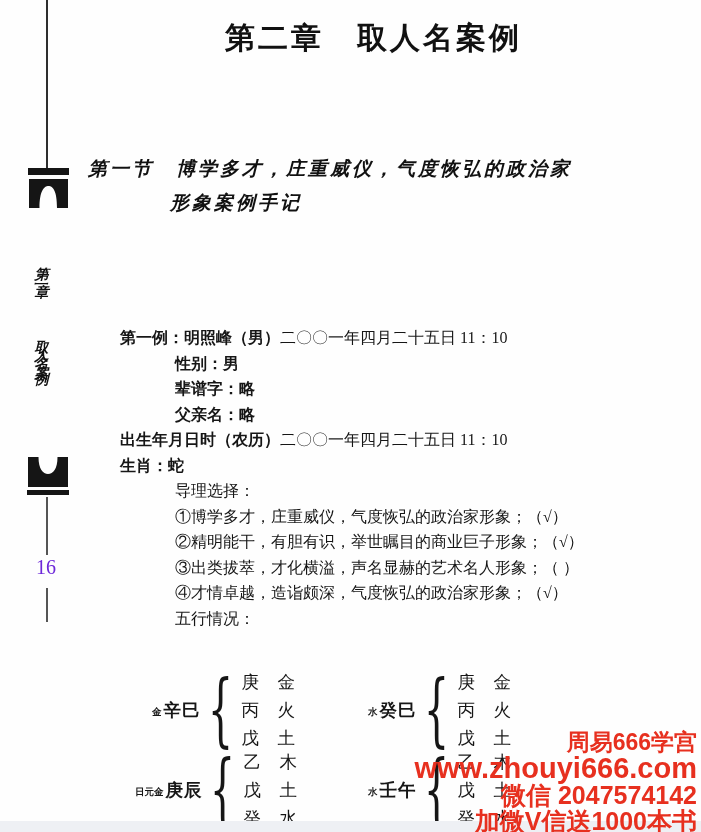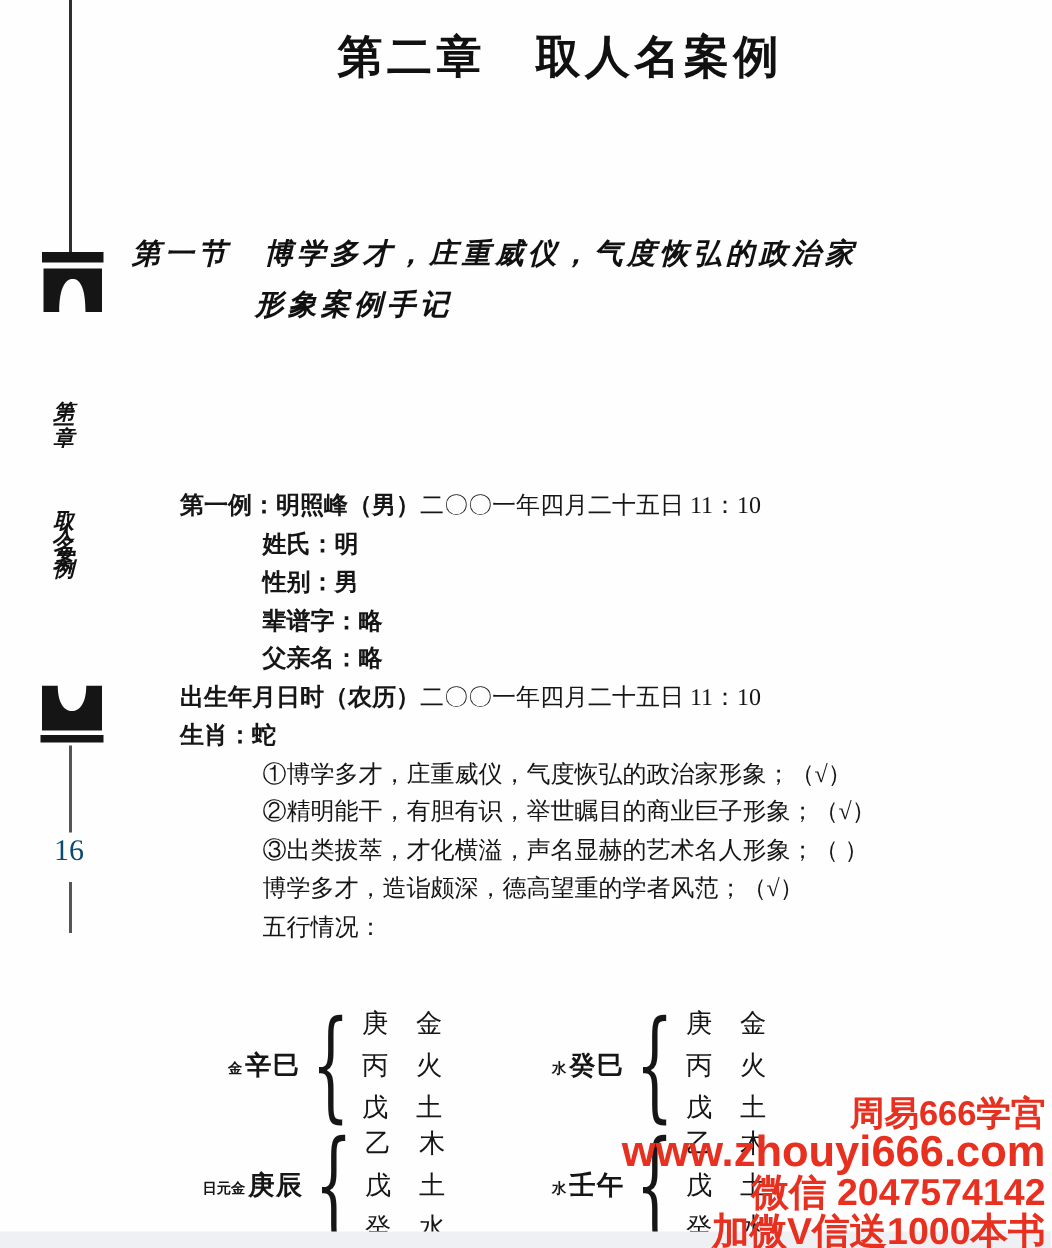--- a/index.html
+++ b/index.html
@@ -12,21 +12,21 @@
     color:#1c1c1c;
   }
   
   .spine-line{position:absolute;left:46px;width:2px;background:#2e2e2e;}
   .spine-line.seg1{top:0;height:168px;}
   .spine-line.seg2{top:497px;height:58px;background:#555;}
   .spine-line.seg3{top:588px;height:34px;background:#555;}
   .ornament{position:absolute;left:26px;width:44px;height:40px;}
   .page-number{
     position:absolute;left:26px;top:556px;width:40px;
-    text-align:center;font-size:20px;color:#0c4a6e;
+    text-align:center;font-size:20px;color:#6d28d9;
   }
   .sidebar-vertical{
     position:absolute;left:32px;top:256px;
     writing-mode:vertical-rl;text-orientation:upright;
     font-size:14px;font-weight:bold;font-style:italic;
     letter-spacing:8px;color:#111;
     font-family:"Liberation Serif",serif;
   }
   .sidebar-vertical .gap{display:inline-block;margin-top:26px;}
   
@@ -108,30 +108,30 @@
     <span>第二章</span>
     <span class="gap">取人名案例</span>
   </div>
 
   <div class="page-title">第二章　取人名案例</div>
   <div class="section-heading l2">形象案例手记</div>
   <div class="section-heading l1">第一节　博学多才，庄重威仪，气度恢弘的政治家</div>
 
   <div class="body-block">
     <div class="line"><span class="b">第一例：明照峰（男）</span><span>二〇〇一年四月二十五日 11：10</span></div>
-    <div class="line ind b">姓氏：明</div>
     <div class="line ind b">性别：男</div>
     <div class="line ind b">辈谱字：略</div>
     <div class="line ind b">父亲名：略</div>
     <div class="line"><span class="b">出生年月日时（农历）</span><span>二〇〇一年四月二十五日 11：10</span></div>
     <div class="line b">生肖：蛇</div>
+    <div class="line ind">导理选择：</div>
     <div class="line ind">①博学多才，庄重威仪，气度恢弘的政治家形象；（√）</div>
     <div class="line ind">②精明能干，有胆有识，举世瞩目的商业巨子形象；（√）</div>
     <div class="line ind">③出类拔萃，才化横溢，声名显赫的艺术名人形象；（ ）</div>
-    <div class="line ind">博学多才，造诣颇深，德高望重的学者风范；（√）</div>
+    <div class="line ind">④才情卓越，造诣颇深，气度恢弘的政治家形象；（√）</div>
     <div class="line ind">五行情况：</div>
   </div>
 
   <div class="wx-group" style="left:152px;top:668px;">
     <span class="wx-el">金</span>
     <span class="wx-pillar">辛巳</span>
     <span class="wx-brace">{</span>
     <div class="wx-rows">
       <div class="wx-row">
           <span>庚</span>

